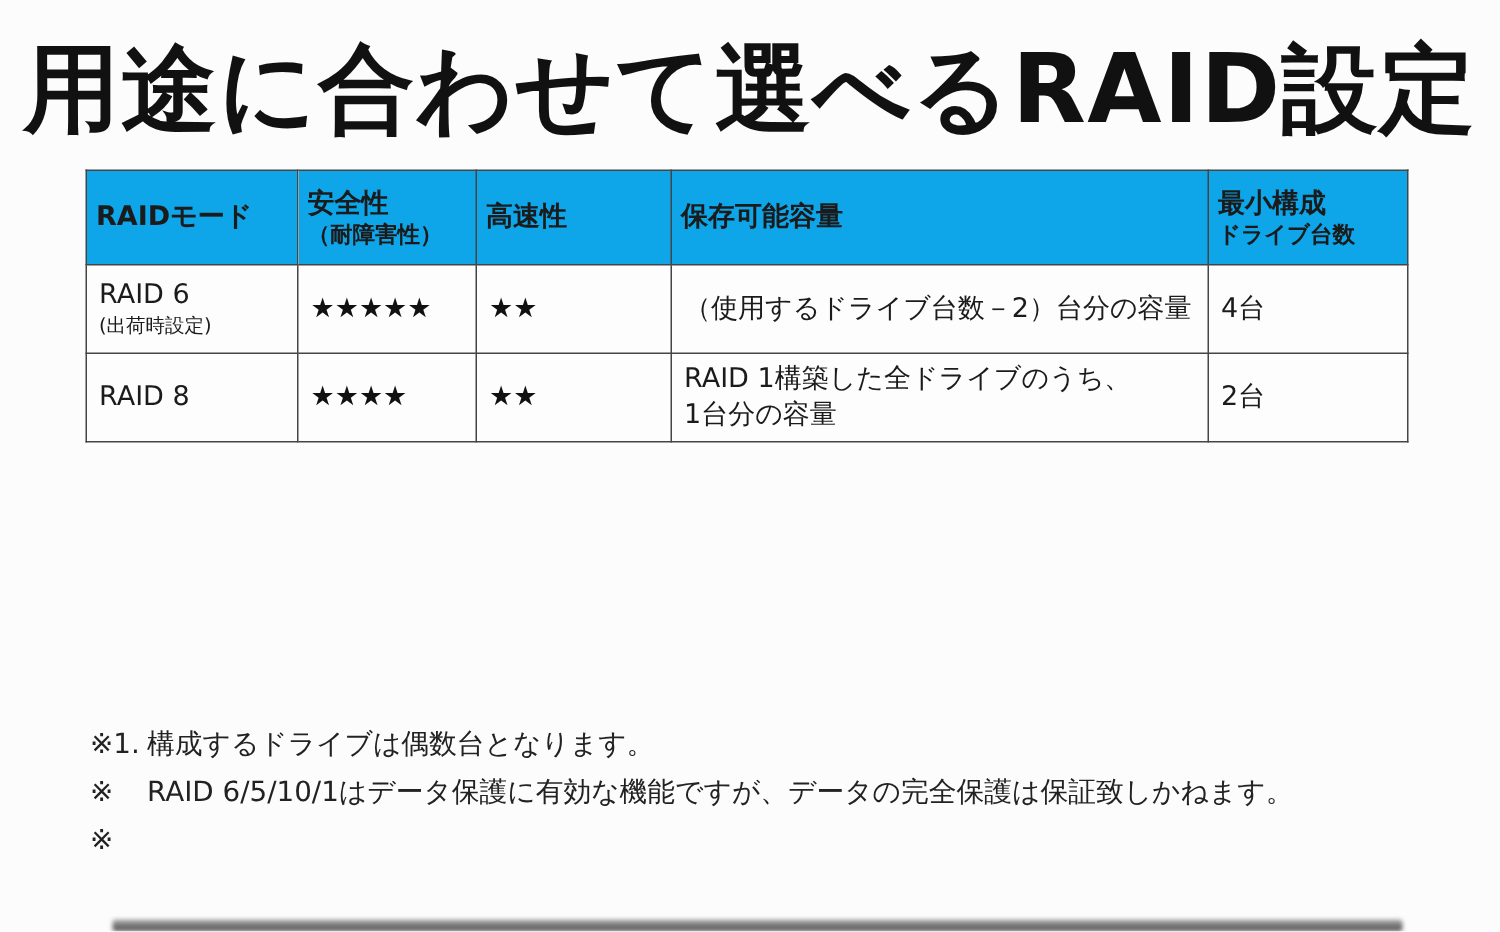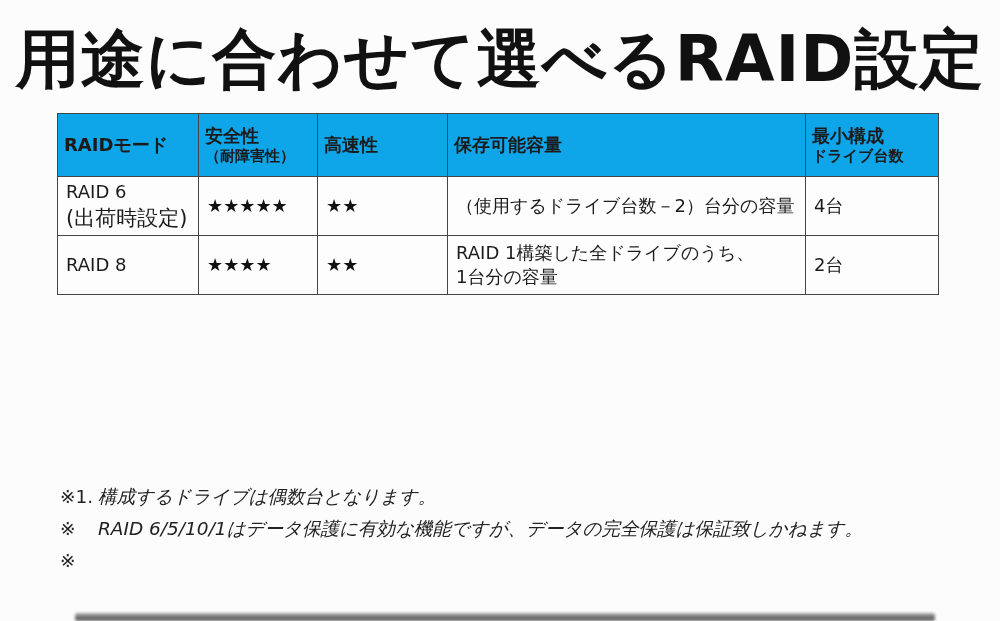--- a/index.html
+++ b/index.html
@@ -29,30 +29,30 @@
     padding:3px 6px; line-height:1.3;
     height:56px;
   }
   table.raid thead .hline2 { font-size:15px; font-weight:700; }
   table.raid tbody td {
     font-size:18px; padding:0 8px; height:58px;
     background:#fdfdfd; line-height:1.35;
   }
   .stars { font-size:22px; letter-spacing:0px; color:#111; white-space:nowrap; }
   .mode-line1 { font-size:18px; }
-  .mode-sub { font-size:21px; }
+  .mode-sub { font-size:13px; }
   sup.note-ref { font-size:10px; }
   .cap-line { font-size:18px; }
   .notes {
     position:absolute; left:60px; top:481px; width:900px;
     font-size:18.5px; line-height:32px; color:#222;
   }
   .note { display:flex; align-items:flex-start; }
   .note .marker { min-width:34px; margin-right:4px; white-space:nowrap; }
-  .note .ntext div { white-space:nowrap;font-style:italic; }
+  .note .ntext div { white-space:nowrap; }
   .bottom-bar {
     position:absolute; left:75px; top:613px; width:860px; height:8px;
     background:linear-gradient(180deg,#9a9a9a 0%,#3c3c3c 70%);
     filter:blur(1.5px); opacity:0.8; border-radius:2px;
   }
 </style>
 </head>
 <body>
 
 <div class="page">

